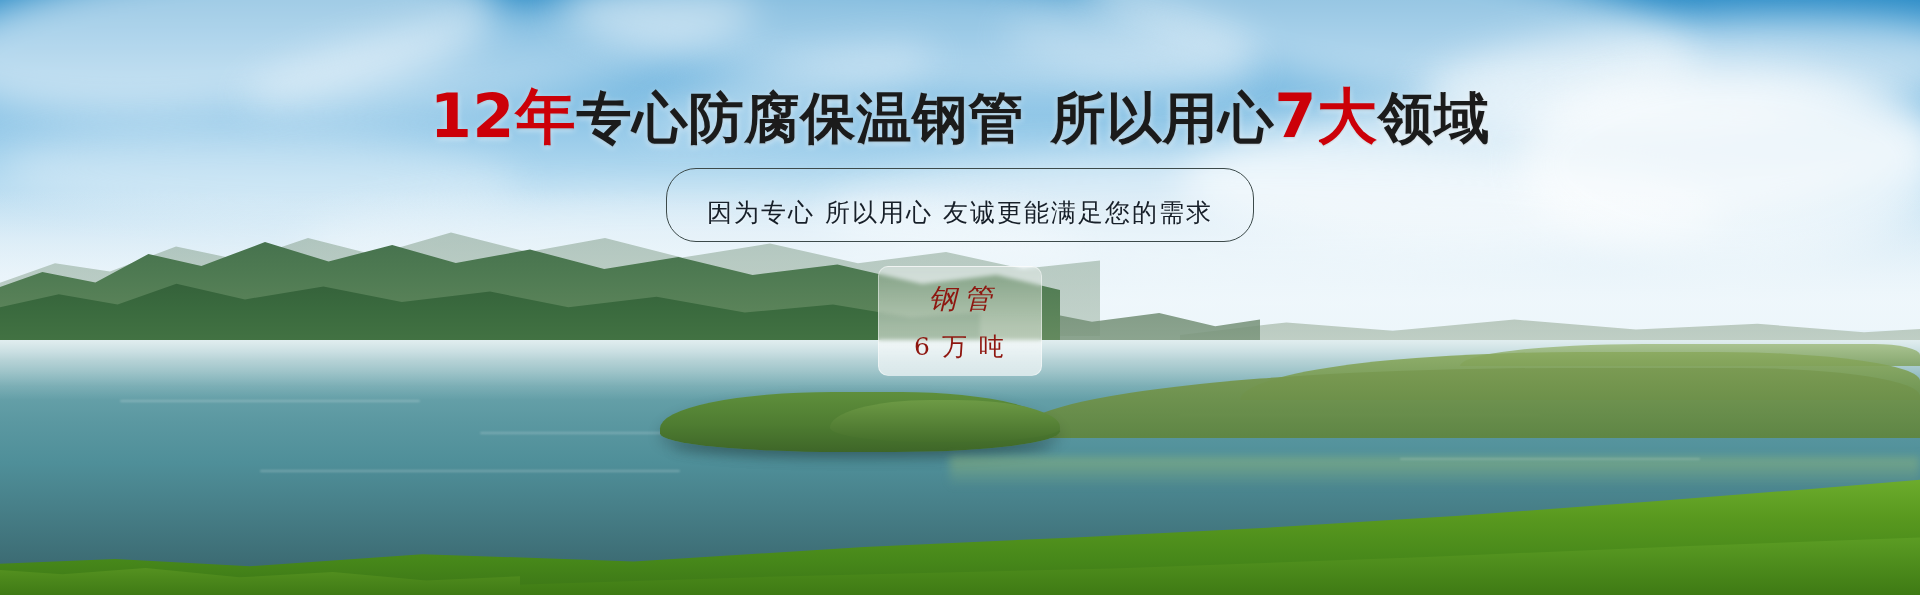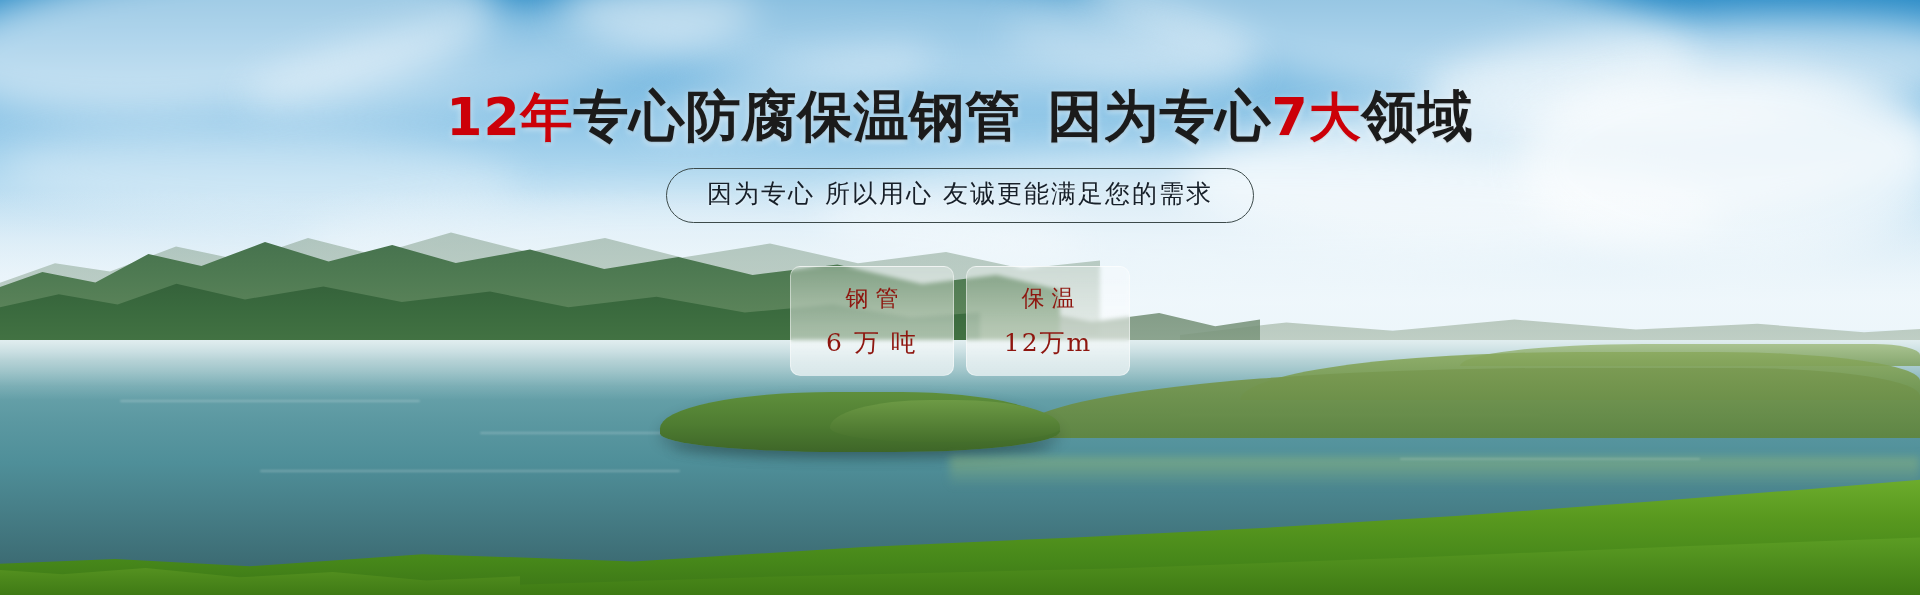--- a/index.html
+++ b/index.html
@@ -149,27 +149,27 @@
 
   
   .headline {
     position:absolute; left:0; top:84px; width:1920px;
     text-align:center; white-space:nowrap;
     font-family:"DejaVu Sans","Liberation Sans",sans-serif;
     font-weight:bold; font-size:55px; line-height:64px;
     color:#1b1b1b; letter-spacing:1px;
     text-shadow:0 2px 6px rgba(255,255,255,.55), 0 1px 2px rgba(0,0,0,.18);
   }
-  .headline .accent { color:#cc0008; font-size:52px; }
+  .headline .accent { color:#cc0008; font-size:60px; }
   .headline .gap { display:inline-block; width:26px; }
 
   .subwrap { position:absolute; left:0; top:168px; width:1920px; text-align:center; }
   .subtitle {
     display:inline-block;
-    padding:8px 40px 11px;
+    padding:27px 40px 11px;
     border:1.6px solid #3c4a4a;
     border-radius:30px;
     font-size:25px; line-height:34px; color:#17202a;
     letter-spacing:2px;
     text-shadow:0 1px 3px rgba(255,255,255,.6);
     background:rgba(255,255,255,.04);
   }
 
   
   .cards {
@@ -179,22 +179,23 @@
   .card {
     width:164px; height:110px;
     background:linear-gradient(to bottom, rgba(255,255,255,.30) 0%, rgba(255,255,255,.52) 55%, rgba(255,255,255,.62) 100%);
     border-radius:10px;
     border:1px solid rgba(255,255,255,.45);
     display:flex; flex-direction:column; align-items:center; justify-content:center;
     gap:12px;
     backdrop-filter:blur(2px);
   }
   .card-title {
-    font-size:23px; color:#8e160f; letter-spacing:7px; text-indent:7px;
+    font-size:28px; color:#8e160f; letter-spacing:7px; text-indent:7px;
     font-family:"DejaVu Sans","Liberation Sans",sans-serif;
+    font-style:italic;
   }
   .card-value {
     font-size:25px; color:#8e160f; letter-spacing:2px;
     font-family:"DejaVu Serif","Liberation Serif",serif;
   }
   .card-value sup { font-size:15px; vertical-align:super; }
 </style>
 </head>
 <body>
 
@@ -236,34 +237,30 @@
 
   <div class="island-shadow"></div>
   <div class="island"></div>
   <div class="island2"></div>
 
   <div class="shore-line"></div>
   <div class="grass"></div>
   <div class="grass-lo"></div>
   <div class="grass-left"></div>
 
-  <div class="headline"><span class="accent">12</span><span class="accent">年</span><span>专心防腐保温钢管</span><span class="gap"></span><span>因为专心</span><span class="accent">7大</span><span>领域</span></div>
+  <div class="headline"><span class="accent">12</span><span class="accent">年</span><span>专心防腐保温钢管</span><span class="gap"></span><span>所以用心</span><span class="accent">7大</span><span>领域</span></div>
 
   <div class="subwrap">
     <div class="subtitle">因为专心 所以用心  友诚更能满足您的需求</div>
   </div>
 
   <div class="cards">
 
     <div class="card">
       <div class="card-title">钢管</div>
       <div class="card-value"><span>6 万 吨</span></div>
     </div>
 
 
-    <div class="card">
-      <div class="card-title">保温</div>
-      <div class="card-value"><span>12万m</span></div>
-    </div>
 
   </div>
 
 </div>
 
 </body></html>

